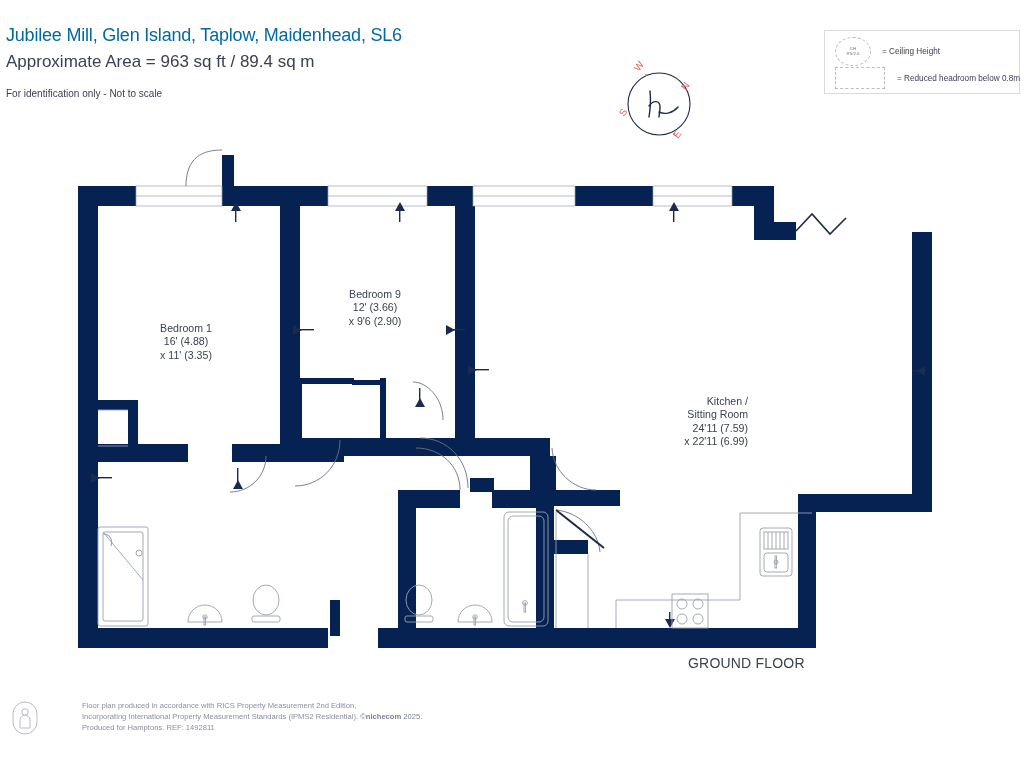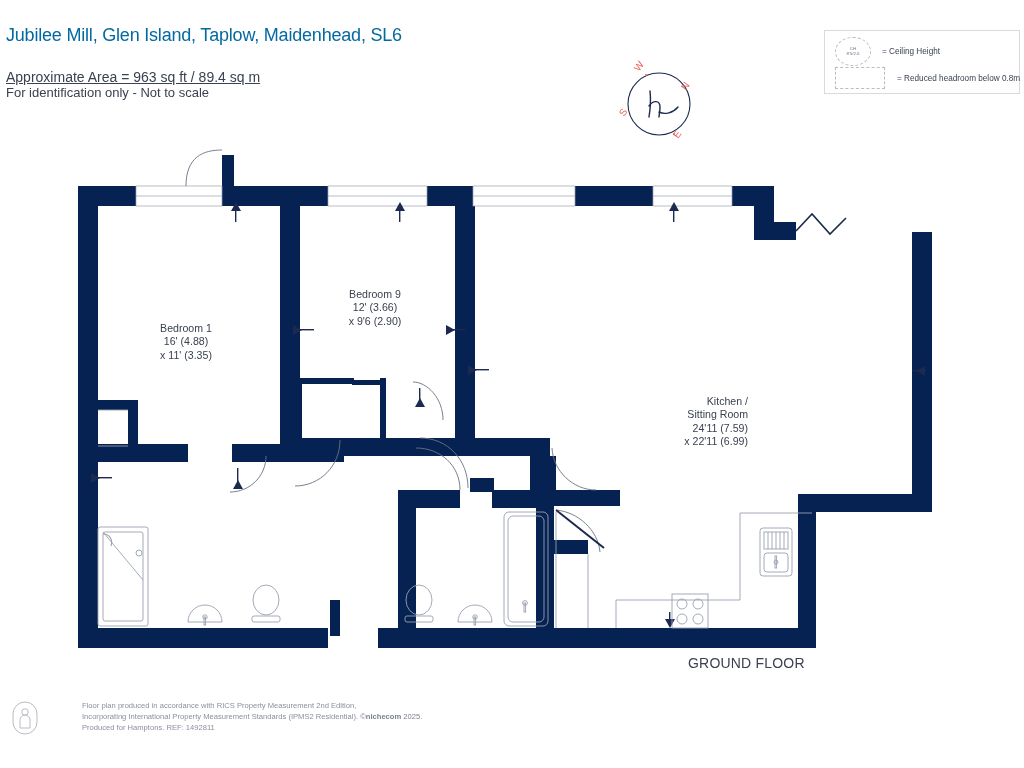--- a/index.html
+++ b/index.html
@@ -32,30 +32,29 @@
   }
   #title {
     font-size: 18px;
     font-weight: 400;
     color: #0369a1;
     letter-spacing: -0.2px;
     line-height: 1.1;
     white-space: nowrap;
   }
   #area-line {
-    margin-top: 23px;
-    font-size: 14px;
+    margin-top: 6px;
+    font-size: 17px;
     color: #3a4150;
     font-weight: 400;
     white-space: nowrap;
-    text-decoration: underline;
   }
   #ident-line {
-    margin-top: 0;
-    font-size: 13px;
+    margin-top: 16px;
+    font-size: 10px;
     color: #3a4150;
     white-space: nowrap;
   }
 
   
   #legend {
     position: absolute;
     left: 824px;
     top: 30px;
     width: 194px;

